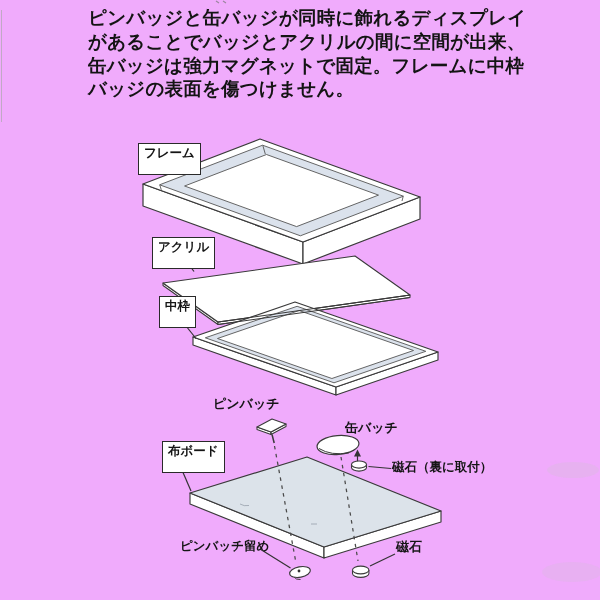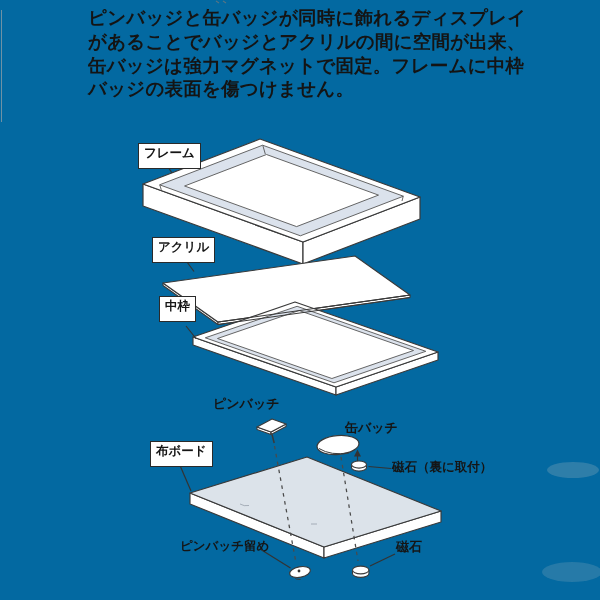--- a/index.html
+++ b/index.html
@@ -1,23 +1,23 @@
 <!DOCTYPE html>
 <html><head>
 <meta charset="utf-8">
 <style>
   html,body{margin:0;padding:0;background:#fff;}
-  .stage{position:relative;width:600px;height:600px;background:#0369a1;overflow:hidden;
+  .stage{position:relative;width:600px;height:600px;background:#f0abfc;overflow:hidden;
          font-family:"DejaVu Sans","Liberation Sans",sans-serif;}
   .stage svg{position:absolute;left:0;top:0;}
   .intro{position:absolute;left:88px;top:6px;color:#141414;font-size:18.5px;
          line-height:23.8px;font-weight:600;letter-spacing:.2px;white-space:nowrap;}
   .lbl{position:absolute;color:#151515;font-size:13px;font-weight:600;white-space:nowrap;
        line-height:1.2;}
-  .lbl.box{background:#fff;border:1.6px solid #2a2a2a;padding:1px 5px 8px;font-size:12.5px;}
+  .lbl.box{background:#fff;border:1.6px solid #2a2a2a;padding:1px 5px 14px;font-size:12.5px;}
   .lbl.sm{font-size:12.5px;}
 </style>
 </head>
 <body>
 
 <div class="stage">
 
   <svg width="600" height="600" viewBox="0 0 600 600">
 
     <line x1="1.5" y1="10" x2="1.5" y2="122" stroke="#a8a8a8" stroke-width="1" opacity="0.65"></line>
@@ -109,20 +109,20 @@
   <div class="intro">
     <div>ピンバッジと缶バッジが同時に飾れるディスプレイ</div>
     <div>があることでバッジとアクリルの間に空間が出来、</div>
     <div>缶バッジは強力マグネットで固定。フレームに中枠</div>
     <div>バッジの表面を傷つけません。</div>
   </div>
 
   <div class="lbl box" style="left:138px;top:143px;">フレーム</div>
   <div class="lbl box" style="left:152px;top:237px;">アクリル</div>
   <div class="lbl box" style="left:159px;top:296px;">中枠</div>
-  <div class="lbl box" style="left:150px;top:441px;">布ボード</div>
+  <div class="lbl box" style="left:162px;top:441px;">布ボード</div>
   <div class="lbl" style="left:213px;top:396px;">ピンバッチ</div>
   <div class="lbl" style="left:345px;top:412px;margin-top:8px;">缶バッチ</div>
   <div class="lbl sm" style="left:392px;top:459px;">磁石（裏に取付）</div>
   <div class="lbl sm" style="left:180px;top:538px;">ピンバッチ留め</div>
   <div class="lbl" style="left:396px;top:539px;">磁石</div>
 
 </div>
 
 </body></html>

